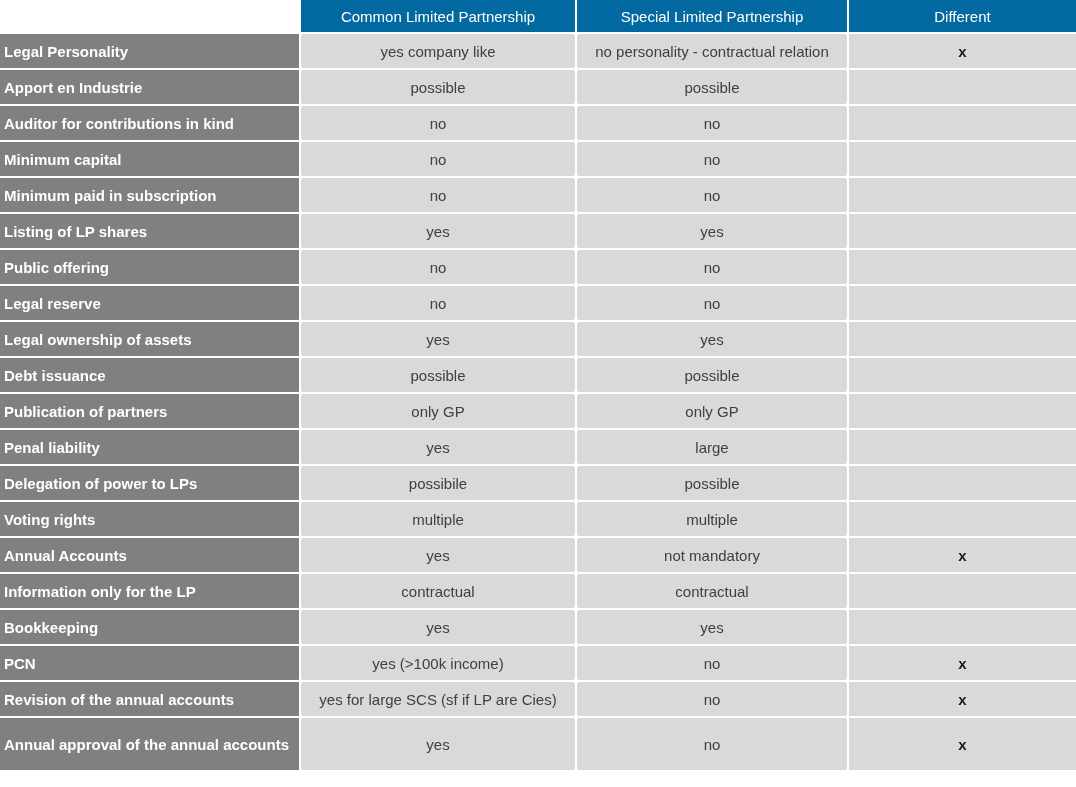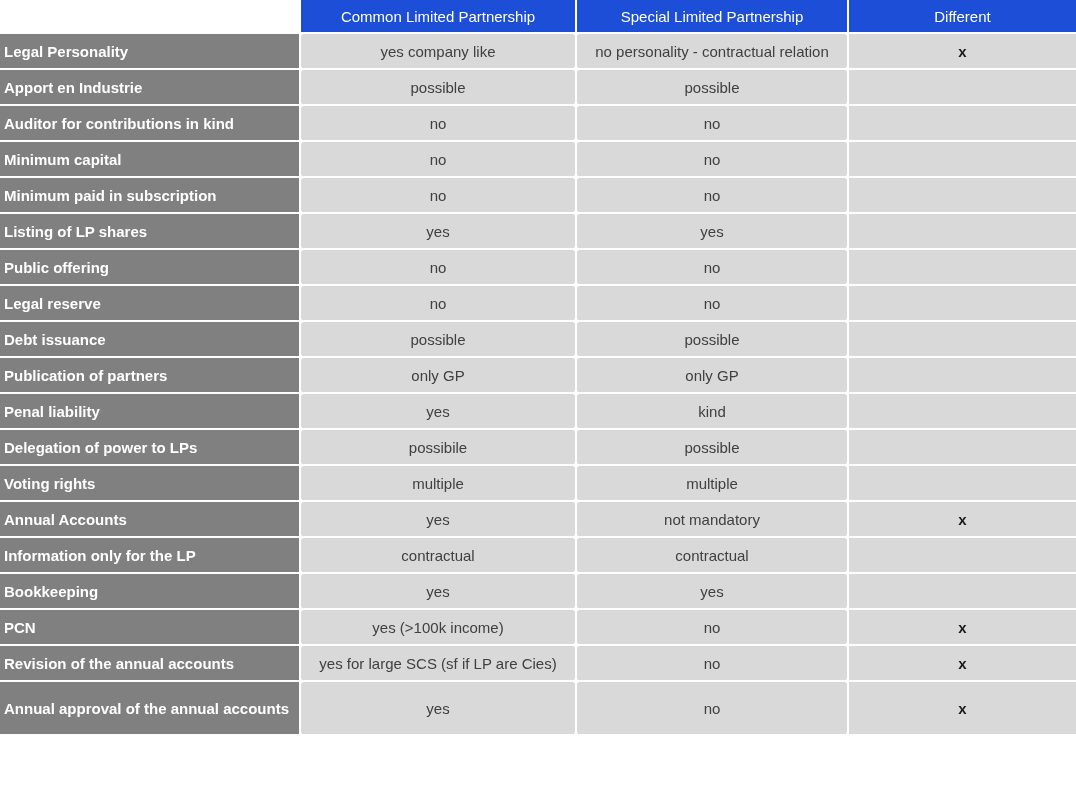--- a/index.html
+++ b/index.html
@@ -17,21 +17,21 @@
     border-collapse: collapse;
     table-layout: fixed;
     width: 1076px;
   }
   #comparison-table col.col-label { width: 300px; }
   #comparison-table col.col-a { width: 276px; }
   #comparison-table col.col-b { width: 272px; }
   #comparison-table col.col-c { width: 228px; }
 
   #comparison-table thead th {
-    background: #1d4ed8;
+    background: #0369a1;
     color: #ffffff;
     font-weight: normal;
     font-size: 15px;
     text-align: center;
     height: 28px;
     padding: 2px 4px;
     border-right: 2px solid #ffffff;
     border-bottom: 2px solid #ffffff;
   }
   #comparison-table thead th.header-blank {
@@ -131,35 +131,41 @@
         <td class="cell-value">no</td>
         <td class="cell-diff"></td>
       </tr>
       <tr>
         <td class="cell-label">Legal reserve</td>
         <td class="cell-value">no</td>
         <td class="cell-value">no</td>
         <td class="cell-diff"></td>
       </tr>
       <tr>
+        <td class="cell-label">Legal ownership of assets</td>
+        <td class="cell-value">yes</td>
+        <td class="cell-value">yes</td>
+        <td class="cell-diff"></td>
+      </tr>
+      <tr>
         <td class="cell-label">Debt issuance</td>
         <td class="cell-value">possible</td>
         <td class="cell-value">possible</td>
         <td class="cell-diff"></td>
       </tr>
       <tr>
         <td class="cell-label">Publication of partners</td>
         <td class="cell-value">only GP</td>
         <td class="cell-value">only GP</td>
         <td class="cell-diff"></td>
       </tr>
       <tr>
         <td class="cell-label">Penal liability</td>
         <td class="cell-value">yes</td>
-        <td class="cell-value">kind</td>
+        <td class="cell-value">large</td>
         <td class="cell-diff"></td>
       </tr>
       <tr>
         <td class="cell-label">Delegation of power to LPs</td>
         <td class="cell-value">possibile</td>
         <td class="cell-value">possible</td>
         <td class="cell-diff"></td>
       </tr>
       <tr>
         <td class="cell-label">Voting rights</td>

